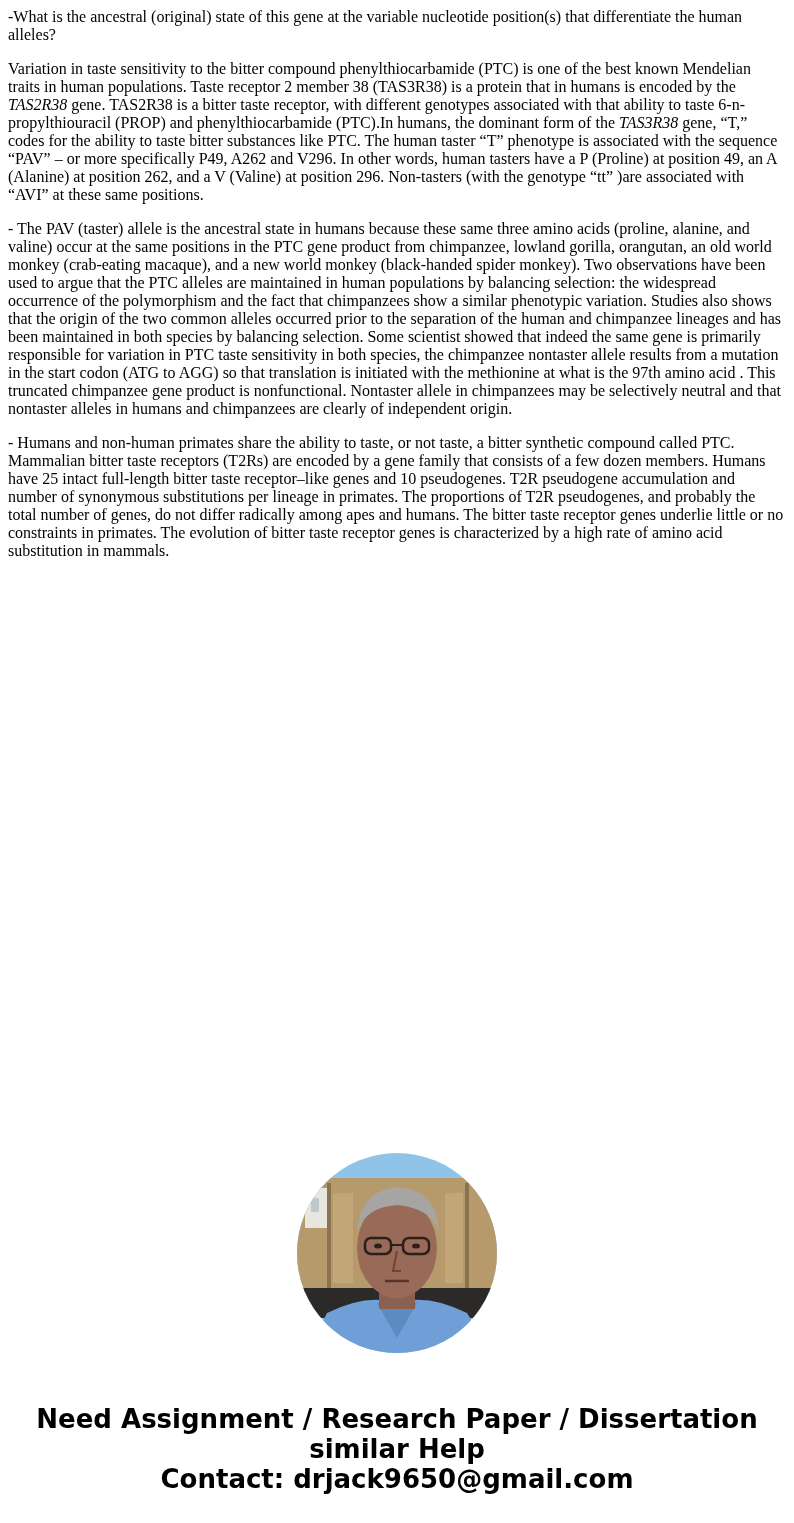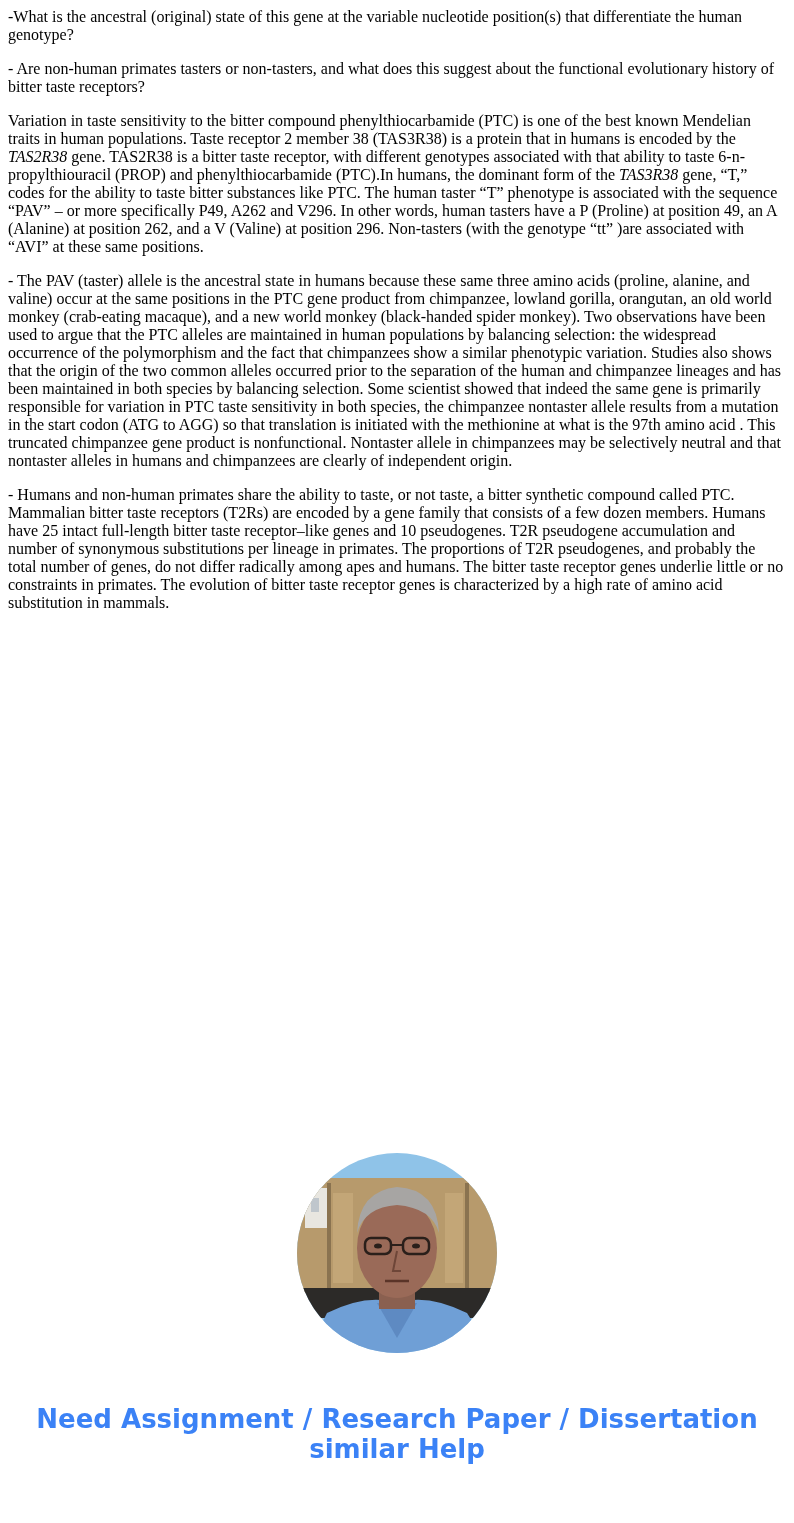--- a/index.html
+++ b/index.html
@@ -34,29 +34,28 @@
     .promo {
       position: absolute;
       left: 0;
       top: 1404px;
       width: 794px;
       text-align: center;
       font-family: "DejaVu Sans", "Liberation Sans", sans-serif;
       font-weight: bold;
       font-size: 26px;
       line-height: 30px;
-      color: #3b82f6;
+      color: #000000;
     }
   </style>
 </head>
 <body>
 
 <div class="content">
-  <p>-What is the ancestral (original) state of this gene at the variable nucleotide position(s) that differentiate the human genotype?</p>
-  <p>- Are non-human primates tasters or non-tasters, and what does this suggest about the functional evolutionary history of bitter taste receptors?</p>
+  <p>-What is the ancestral (original) state of this gene at the variable nucleotide position(s) that differentiate the human alleles?</p>
 
 
   <p><span>Variation in taste sensitivity to the bitter compound phenylthiocarbamide (PTC) is one of the best known Mendelian traits in human populations. Taste receptor 2 member 38 (TAS3R38) is a protein that in humans is encoded by the </span><i>TAS2R38</i><span> gene. TAS2R38 is a bitter taste receptor, with different genotypes associated with that ability to taste 6-n-propylthiouracil (PROP) and phenylthiocarbamide (PTC).In humans, the dominant form of the </span><i>TAS3R38</i><span> gene, “T,” codes for the ability to taste bitter substances like PTC. The human taster “T” phenotype is associated with the sequence “PAV” – or more specifically P49, A262 and V296. In other words, human tasters have a P (Proline) at position 49, an A (Alanine) at position 262, and a V (Valine) at position 296. Non-tasters (with the genotype “tt” )are associated with “AVI” at these same positions.</span></p>
 
   <p>- The PAV (taster) allele is the ancestral state in humans because these same three amino acids (proline, alanine, and valine) occur at the same positions in the PTC gene product from chimpanzee, lowland gorilla, orangutan, an old world monkey (crab-eating macaque), and a new world monkey (black-handed spider monkey). Two observations have been used to argue that the PTC alleles are maintained in human populations by balancing selection: the widespread occurrence of the polymorphism and the fact that chimpanzees show a similar phenotypic variation. Studies also shows that the origin of the two common alleles occurred prior to the separation of the human and chimpanzee lineages and has been maintained in both species by balancing selection. Some scientist showed that indeed the same gene is primarily responsible for variation in PTC taste sensitivity in both species, the chimpanzee nontaster allele results from a mutation in the start codon (ATG to AGG) so that translation is initiated with the methionine at what is the 97th amino acid . This truncated chimpanzee gene product is nonfunctional. Nontaster allele in chimpanzees may be selectively neutral and that nontaster alleles in humans and chimpanzees are clearly of independent origin.</p>
   <p>- Humans and non-human primates share the ability to taste, or not taste, a bitter synthetic compound called PTC. Mammalian bitter taste receptors (T2Rs) are encoded by a gene family that consists of a few dozen members. Humans have 25 intact full-length bitter taste receptor–like genes and 10 pseudogenes. T2R pseudogene accumulation and number of synonymous substitutions per lineage in primates. The proportions of T2R pseudogenes, and probably the total number of genes, do not differ radically among apes and humans. The bitter taste receptor genes underlie little or no constraints in primates. The evolution of bitter taste receptor genes is characterized by a high rate of amino acid substitution in mammals.</p>
 </div>
 
 <div class="avatar">
   <svg width="200" height="200" viewBox="0 0 200 200">
@@ -90,13 +89,14 @@
     <ellipse cx="119" cy="93" rx="4" ry="2.5" fill="#2a1f1a"></ellipse>
 
     <path d="M100 98 L96 118 L104 118" fill="none" stroke="#6e4638" stroke-width="2"></path>
     <line x1="88" y1="128" x2="112" y2="128" stroke="#5a3428" stroke-width="2.5"></line>
   </svg>
 </div>
 
 <div class="promo">
   <div>Need Assignment / Research Paper / Dissertation</div>
   <div>similar Help</div>
+  <div>Contact: drjack9650@gmail.com</div>
 </div>
 
 </body></html>

